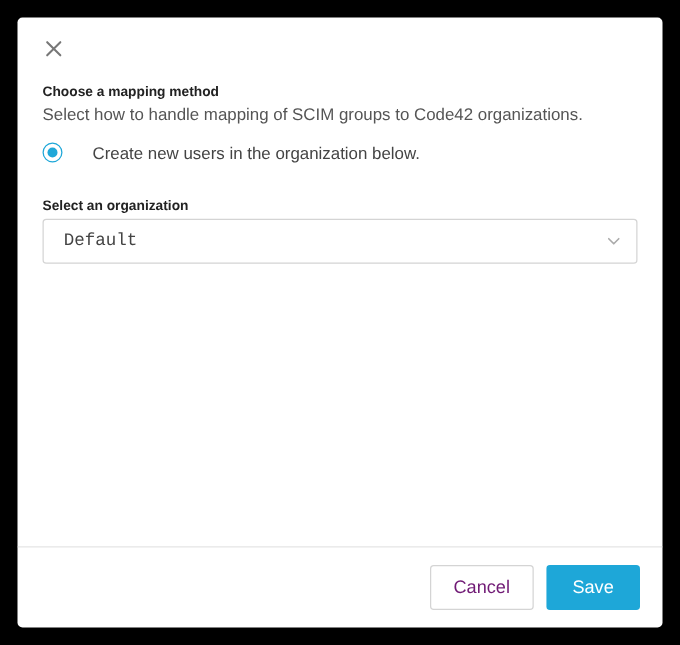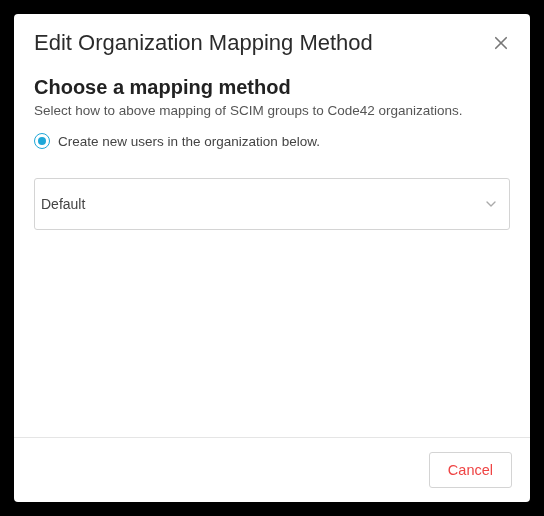--- a/index.html
+++ b/index.html
@@ -35,40 +35,40 @@
       height: 18px;
       cursor: pointer;
       color: #777;
     }
     .close-icon svg { display: block; }
     .body {
       padding: 6px 20px 20px 20px;
       flex: 1;
     }
     .section-title {
-      font-size: 20px;
+      font-size: 11px;
       font-weight: 600;
       color: #222;
       margin-bottom: 4px;
     }
     .section-desc {
       font-size: 13.5px;
       color: #555;
       margin-bottom: 14px;
     }
     .radio-group {
       display: flex;
       flex-direction: column;
       gap: 12px;
       margin-bottom: 26px;
     }
     .radio-item {
       display: flex;
       align-items: flex-start;
-      gap: 8px;
+      gap: 24px;
       cursor: pointer;
     }
     .radio-outer {
       width: 16px;
       height: 16px;
       border: 1.5px solid #bdbdbd;
       border-radius: 50%;
       flex-shrink: 0;
       margin-top: 1px;
       display: flex;
@@ -85,27 +85,28 @@
       background: #1ea7d8;
     }
     .radio-label {
       font-size: 13.5px;
       color: #444;
       line-height: 1.45;
     }
     .select-field {
       border: 1px solid #d4d4d4;
       border-radius: 3px;
-      height: 52px;
+      height: 36px;
       display: flex;
       align-items: center;
       justify-content: space-between;
-      padding: 0 10px 0 6px;
+      padding: 0 10px 0 16px;
       cursor: pointer;
       margin-top: 2px;
+      font-family: Liberation Mono, monospace;
     }
     .select-value {
       font-size: 14px;
       color: #444;
     }
     .chevron {
       color: #aaa;
     }
     .chevron svg { display: block; }
     .footer {
@@ -118,62 +119,63 @@
     .btn {
       font-size: 14.5px;
       padding: 9px 18px;
       border-radius: 3px;
       cursor: pointer;
       border: 1px solid transparent;
     }
     .btn-secondary {
       background: #fff;
       border: 1px solid #d4d4d4;
-      color: #ef4444;
+      color: #701a75;
     }
     .btn-primary {
       background: #1ea7d8;
       color: #fff;
       padding: 9px 20px;
     }
   </style>
 </head>
 <body>
 
 <div class="dialog">
   <div class="header">
-    <div class="title">Edit Organization Mapping Method</div>
     <div class="close-icon">
       <svg viewBox="0 0 24 24" width="18" height="18" fill="none" stroke="currentColor" stroke-width="2.2" stroke-linecap="round">
         <line x1="5" y1="5" x2="19" y2="19"></line>
         <line x1="19" y1="5" x2="5" y2="19"></line>
       </svg>
     </div>
   </div>
 
   <div class="body">
     <div class="section-title">Choose a mapping method</div>
-    <div class="section-desc">Select how to above mapping of SCIM groups to Code42 organizations.</div>
+    <div class="section-desc">Select how to handle mapping of SCIM groups to Code42 organizations.</div>
 
     <div class="radio-group">
       <div class="radio-item">
         <div class="radio-outer selected">
           <div class="radio-inner"></div>
         </div>
         <div class="radio-label">Create new users in the organization below.</div>
       </div>
     </div>
 
+    <div class="section-title">Select an organization</div>
 
     <div class="select-field">
       <span class="select-value">Default</span>
       <span class="chevron">
         <svg viewBox="0 0 24 24" width="16" height="16" fill="none" stroke="currentColor" stroke-width="2" stroke-linecap="round" stroke-linejoin="round">
           <polyline points="6 9 12 15 18 9"></polyline>
         </svg>
       </span>
     </div>
   </div>
 
   <div class="footer">
     <div class="btn btn-secondary">Cancel</div>
+    <div class="btn btn-primary">Save</div>
   </div>
 </div>
 
 </body></html>

